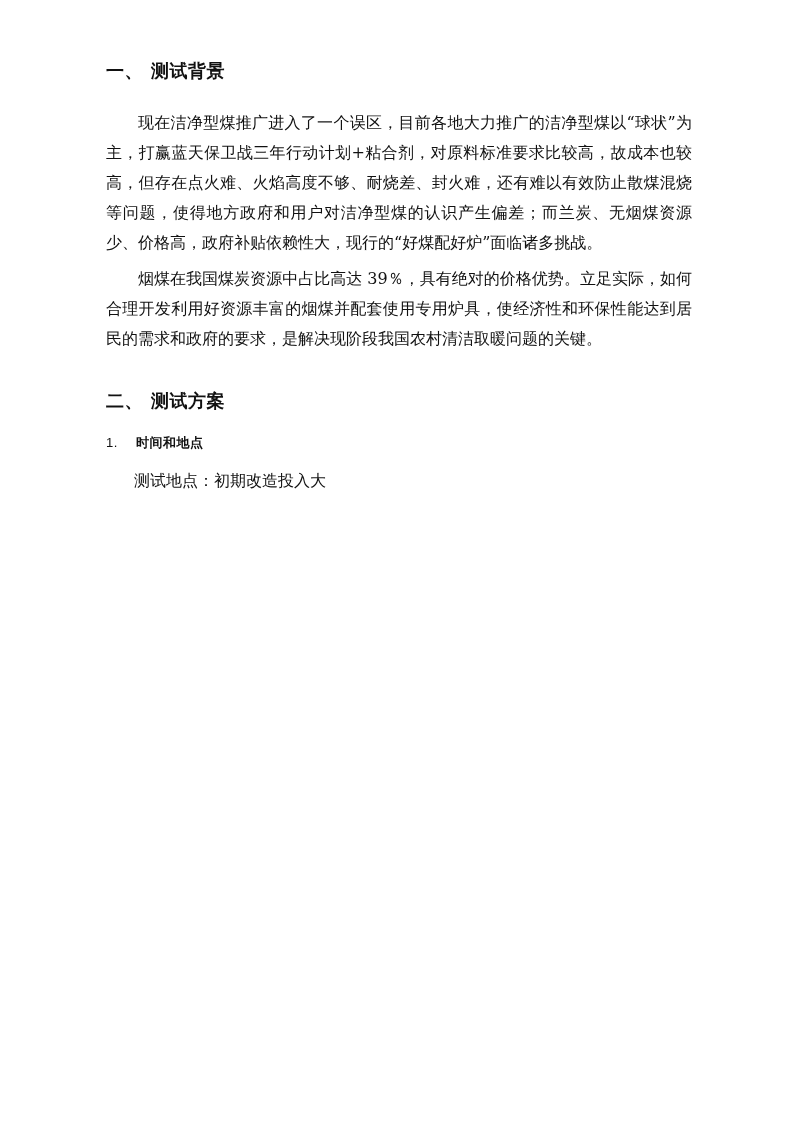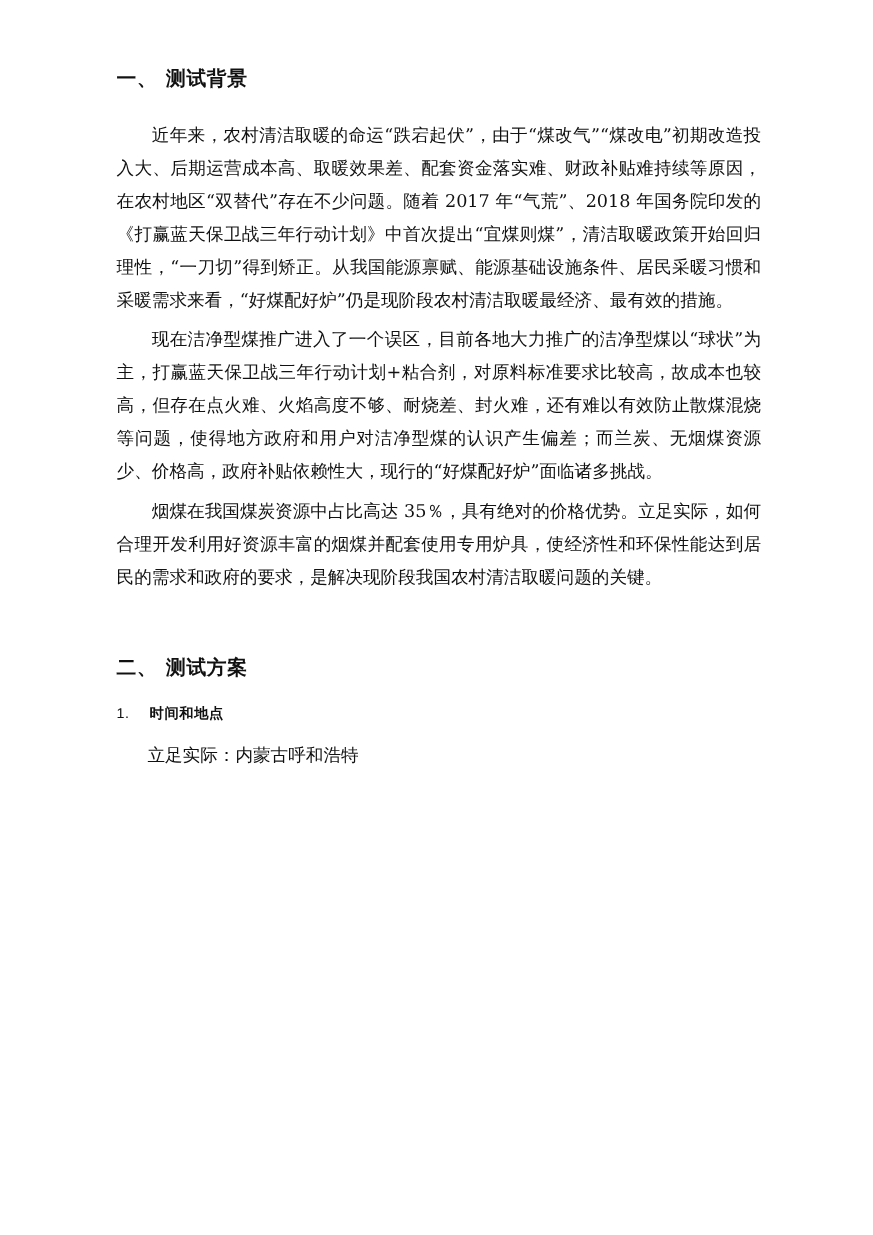--- a/index.html
+++ b/index.html
@@ -25,21 +25,21 @@
     line-height: 22px;
     color: #111111;
     margin: 0 0 26px 0;
     letter-spacing: 0.5px;
   }
   .section-heading .numeral {
     display: inline-block;
     width: 45px;
   }
   .section-heading.second {
-    margin-top: 56px;
+    margin-top: 36px;
     margin-bottom: 0;
   }
   .sub-heading {
     font-family: "Liberation Sans", "DejaVu Sans", sans-serif;
     font-weight: bold;
     font-size: 13px;
     line-height: 22px;
     color: #111111;
     margin: 20px 0 12px 0;
     letter-spacing: 0.5px;
@@ -66,26 +66,25 @@
     color: #111111;
   }
 </style>
 </head>
 <body>
 
 <div class="page">
 
   <h1 class="section-heading"><span class="numeral">一、</span><span>测试背景</span></h1>
 
-  <p class="body-para">近年来，农村清洁取暖的命运“跌宕起伏”，由于“煤改气”“煤改电”初期改造投入大、后期运营成本高、取暖效果差、配套资金落实难、财政补贴难持续等原因，在农村地区“双替代”存在不少问题。随着 2017 年“气荒”、2018 年国务院印发的《打赢蓝天保卫战三年行动计划》中首次提出“宜煤则煤”，清洁取暖政策开始回归理性，“一刀切”得到矫正。从我国能源禀赋、能源基础设施条件、居民采暖习惯和采暖需求来看，“好煤配好炉”仍是现阶段农村清洁取暖最经济、最有效的措施。</p>
 
   <p class="body-para">现在洁净型煤推广进入了一个误区，目前各地大力推广的洁净型煤以“球状”为主，打赢蓝天保卫战三年行动计划+粘合剂，对原料标准要求比较高，故成本也较高，但存在点火难、火焰高度不够、耐烧差、封火难，还有难以有效防止散煤混烧等问题，使得地方政府和用户对洁净型煤的认识产生偏差；而兰炭、无烟煤资源少、价格高，政府补贴依赖性大，现行的“好煤配好炉”面临诸多挑战。</p>
 
-  <p class="body-para">烟煤在我国煤炭资源中占比高达 35％，具有绝对的价格优势。立足实际，如何合理开发利用好资源丰富的烟煤并配套使用专用炉具，使经济性和环保性能达到居民的需求和政府的要求，是解决现阶段我国农村清洁取暖问题的关键。</p>
+  <p class="body-para">烟煤在我国煤炭资源中占比高达 39％，具有绝对的价格优势。立足实际，如何合理开发利用好资源丰富的烟煤并配套使用专用炉具，使经济性和环保性能达到居民的需求和政府的要求，是解决现阶段我国农村清洁取暖问题的关键。</p>
 
   <h1 class="section-heading second"><span class="numeral">二、</span><span>测试方案</span></h1>
 
   <h2 class="sub-heading"><span class="sub-numeral">1.</span><span>时间和地点</span></h2>
 
 
-  <p class="detail-line">立足实际：内蒙古呼和浩特</p>
+  <p class="detail-line">测试地点：初期改造投入大</p>
 
 </div>
 
 </body></html>

